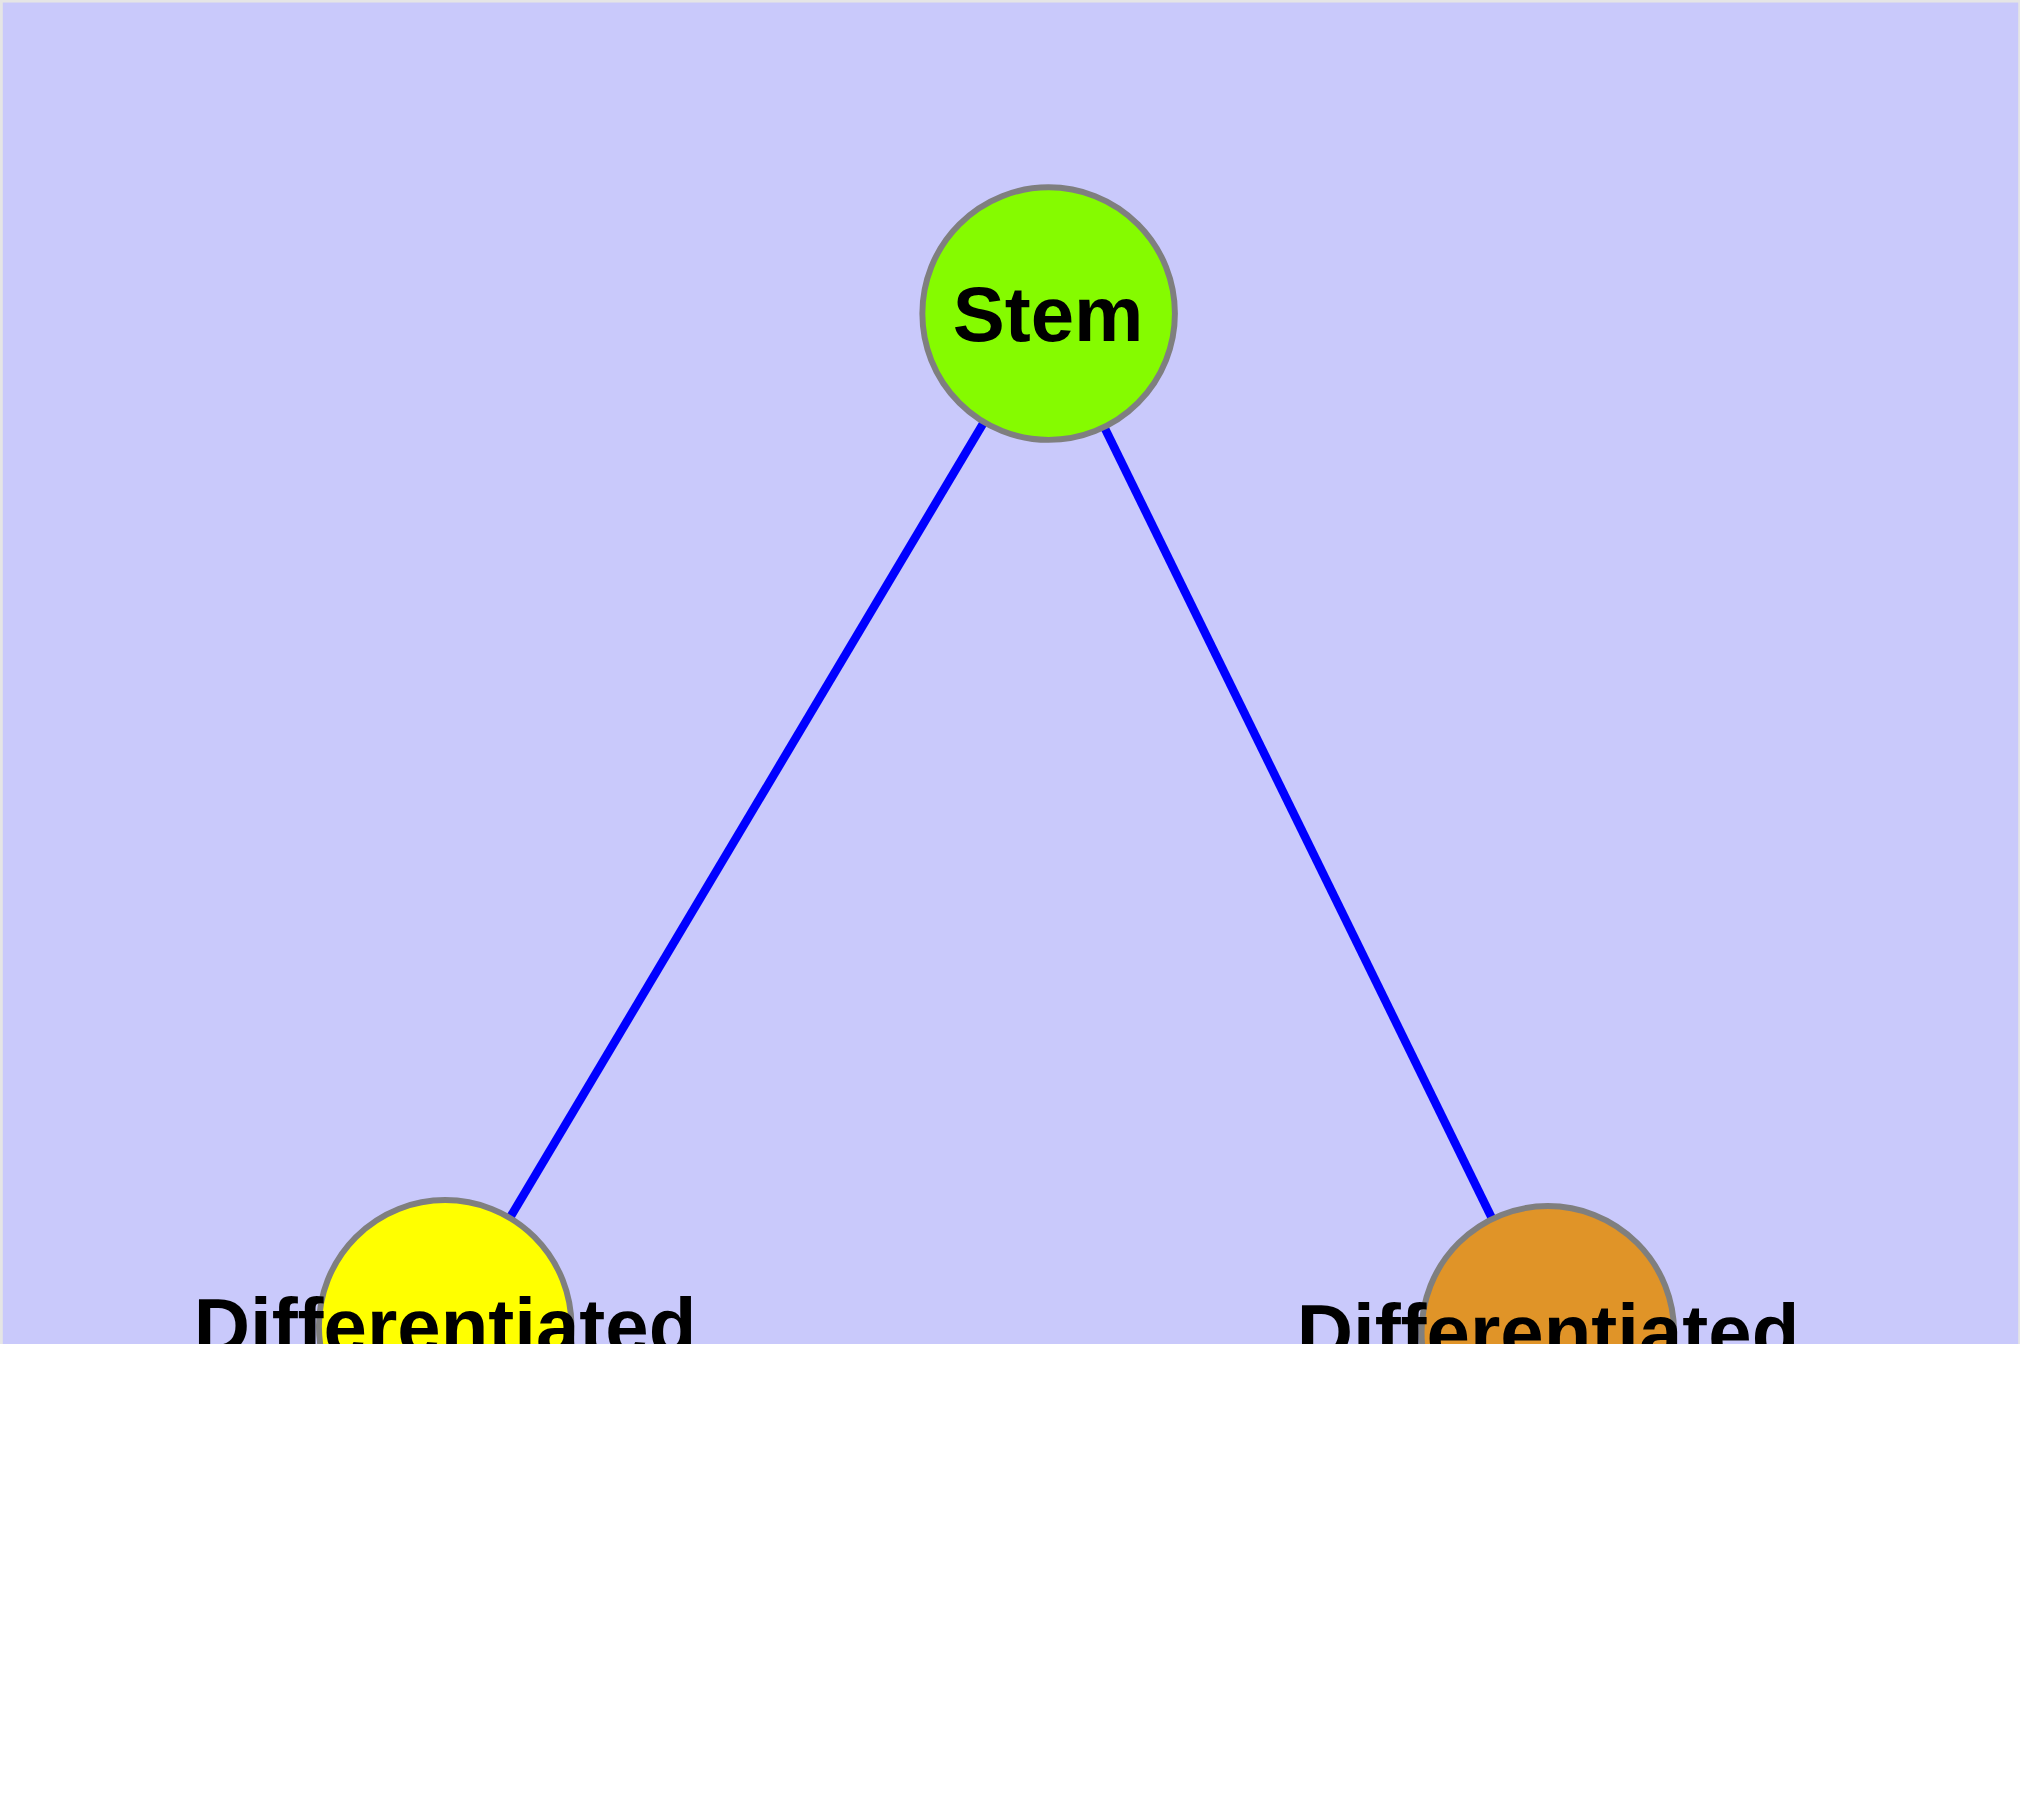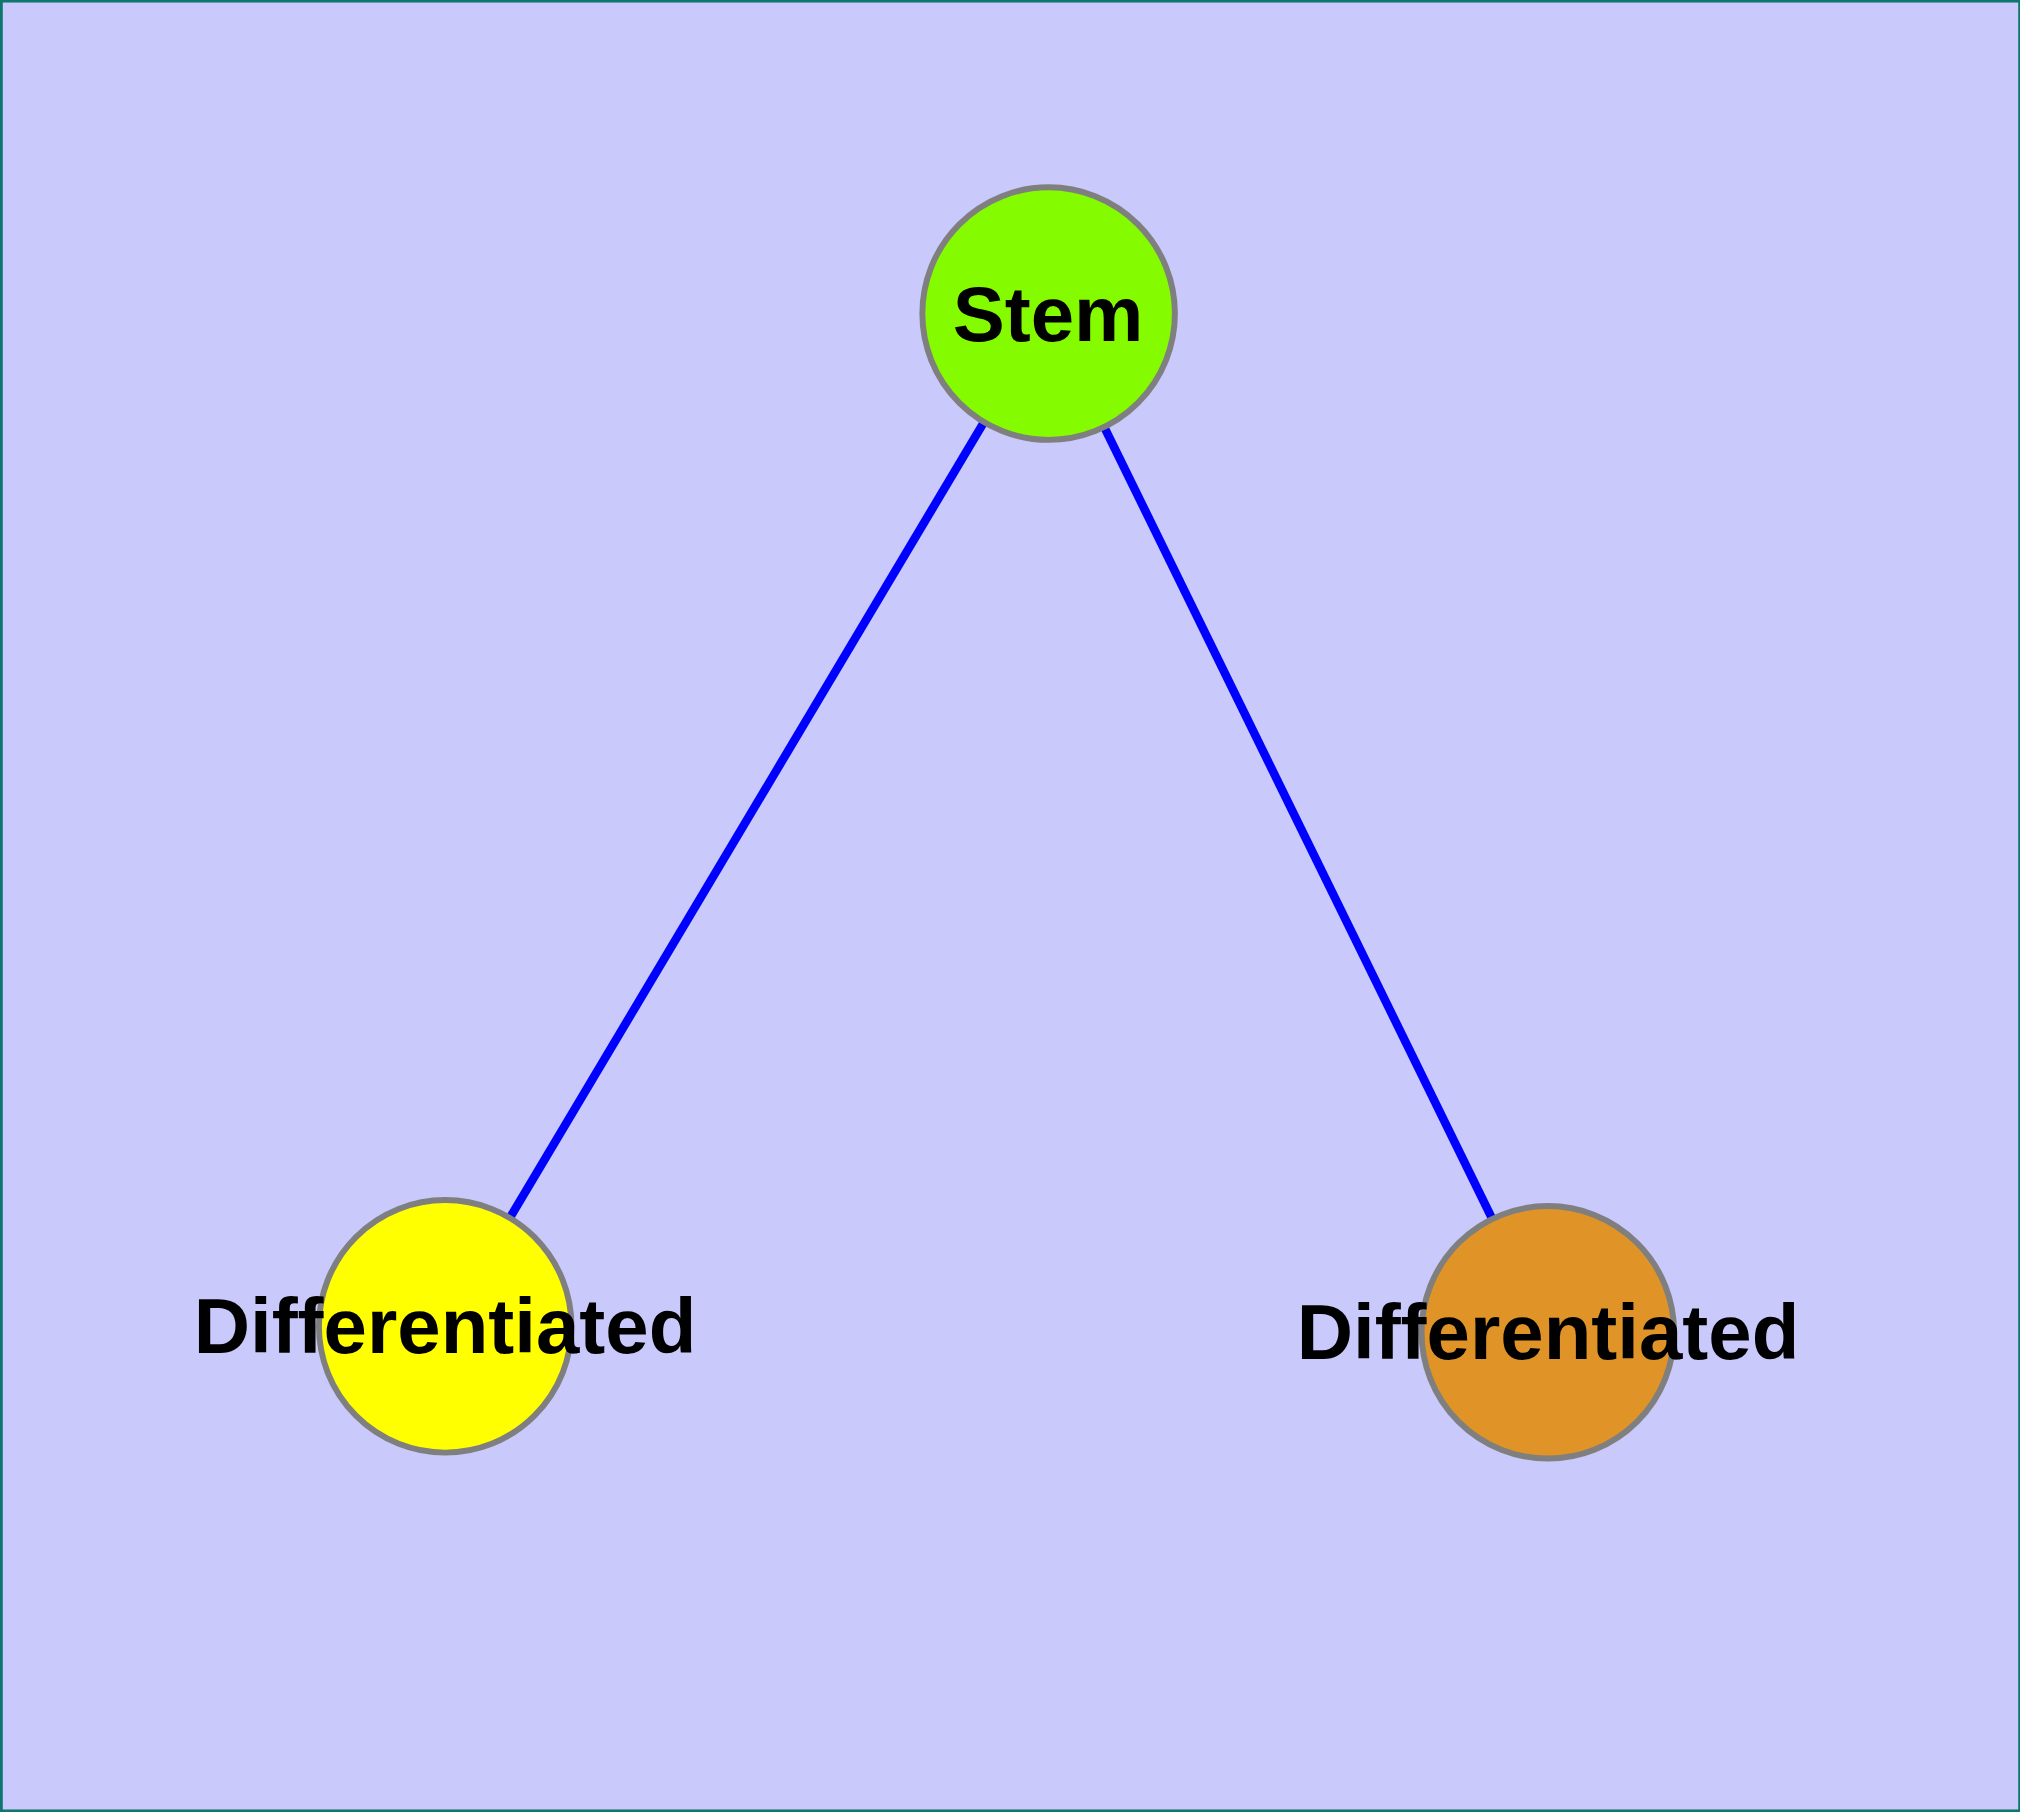--- a/index.html
+++ b/index.html
@@ -3,22 +3,22 @@
 <meta charset="utf-8">
 <style>
   html, body {
     margin: 0;
     padding: 0;
     background: #ffffff;
   }
   .screen {
     position: relative;
     width: 2021px;
-    height: 1812px;
-    background: #0f766e;
+    height: 1344px;
+    background: #e5e5e5;
     overflow: hidden;
     font-family: "Liberation Sans", sans-serif;
   }
   .graph-svg {
     position: absolute;
     left: 0;
     top: 0;
     display: block;
   }
   .node-label {

